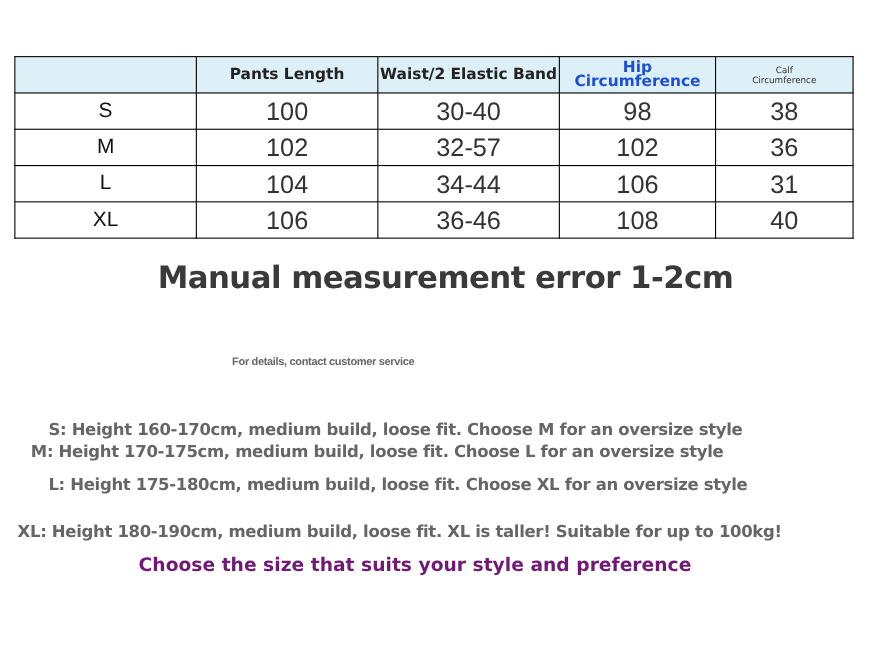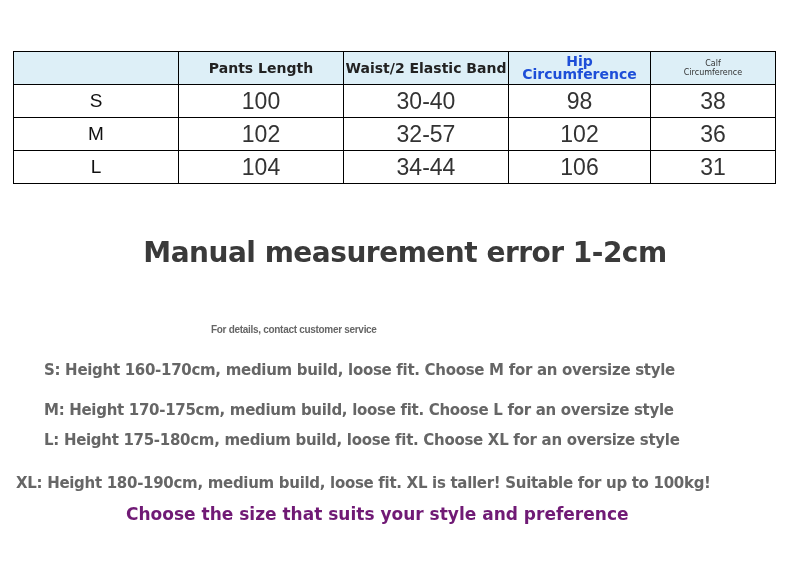--- a/index.html
+++ b/index.html
@@ -77,24 +77,31 @@
       <td>102</td>
       <td>36</td>
     </tr>
     <tr>
       <td class="size">L</td>
       <td>104</td>
       <td>34-44</td>
       <td>106</td>
       <td>31</td>
     </tr>
+    <tr>
+      <td class="size">XL</td>
+      <td>106</td>
+      <td>36-46</td>
+      <td>108</td>
+      <td>40</td>
+    </tr>
   </tbody>
 </table>
 
 <div class="headline">Manual measurement error 1-2cm</div>
 <div class="contact">For details, contact customer service</div>
 
-<div class="fit-line" style="left:44px; top:361px;">S: Height 160-170cm, medium build, loose fit. Choose M for an oversize style</div>
-<div class="fit-line" style="left:44px; top:401px;">M: Height 170-175cm, medium build, loose fit. Choose L for an oversize style</div>
+<div class="fit-line" style="left:44px; top:381px;">S: Height 160-170cm, medium build, loose fit. Choose M for an oversize style</div>
+<div class="fit-line" style="left:28px; top:401px;">M: Height 170-175cm, medium build, loose fit. Choose L for an oversize style</div>
 <div class="fit-line" style="left:44px; top:431px;">L: Height 175-180cm, medium build, loose fit. Choose XL for an oversize style</div>
 <div class="fit-line" style="left:16px; top:474px;">XL: Height 180-190cm, medium build, loose fit. XL is taller! Suitable for up to 100kg!</div>
 
 <div class="footer">Choose the size that suits your style and preference</div>
 
 </body></html>

